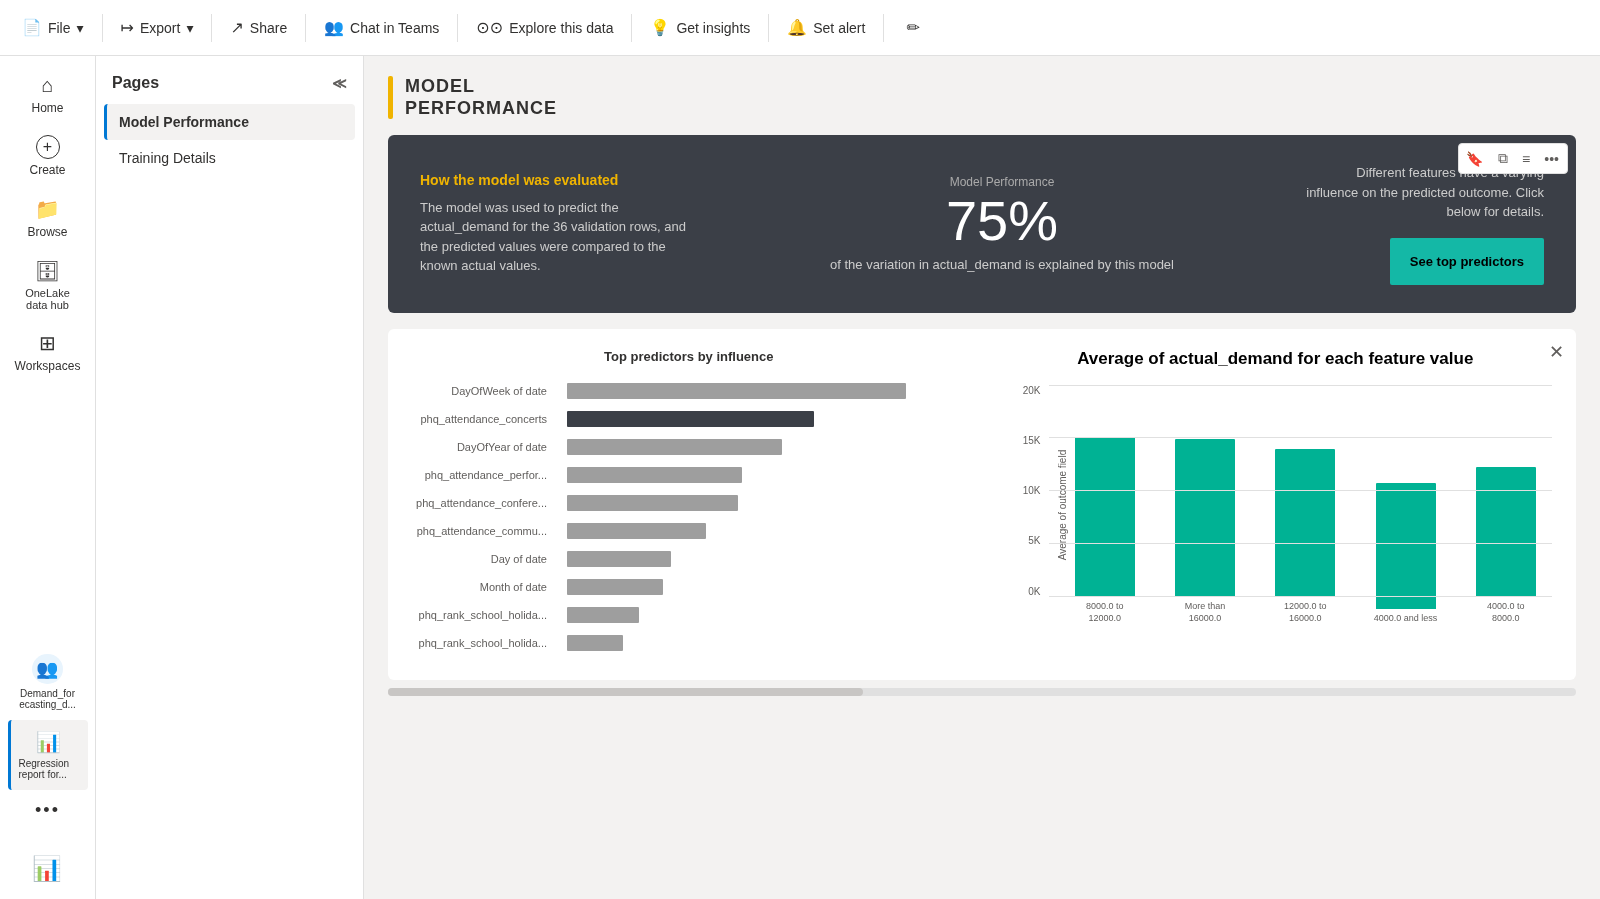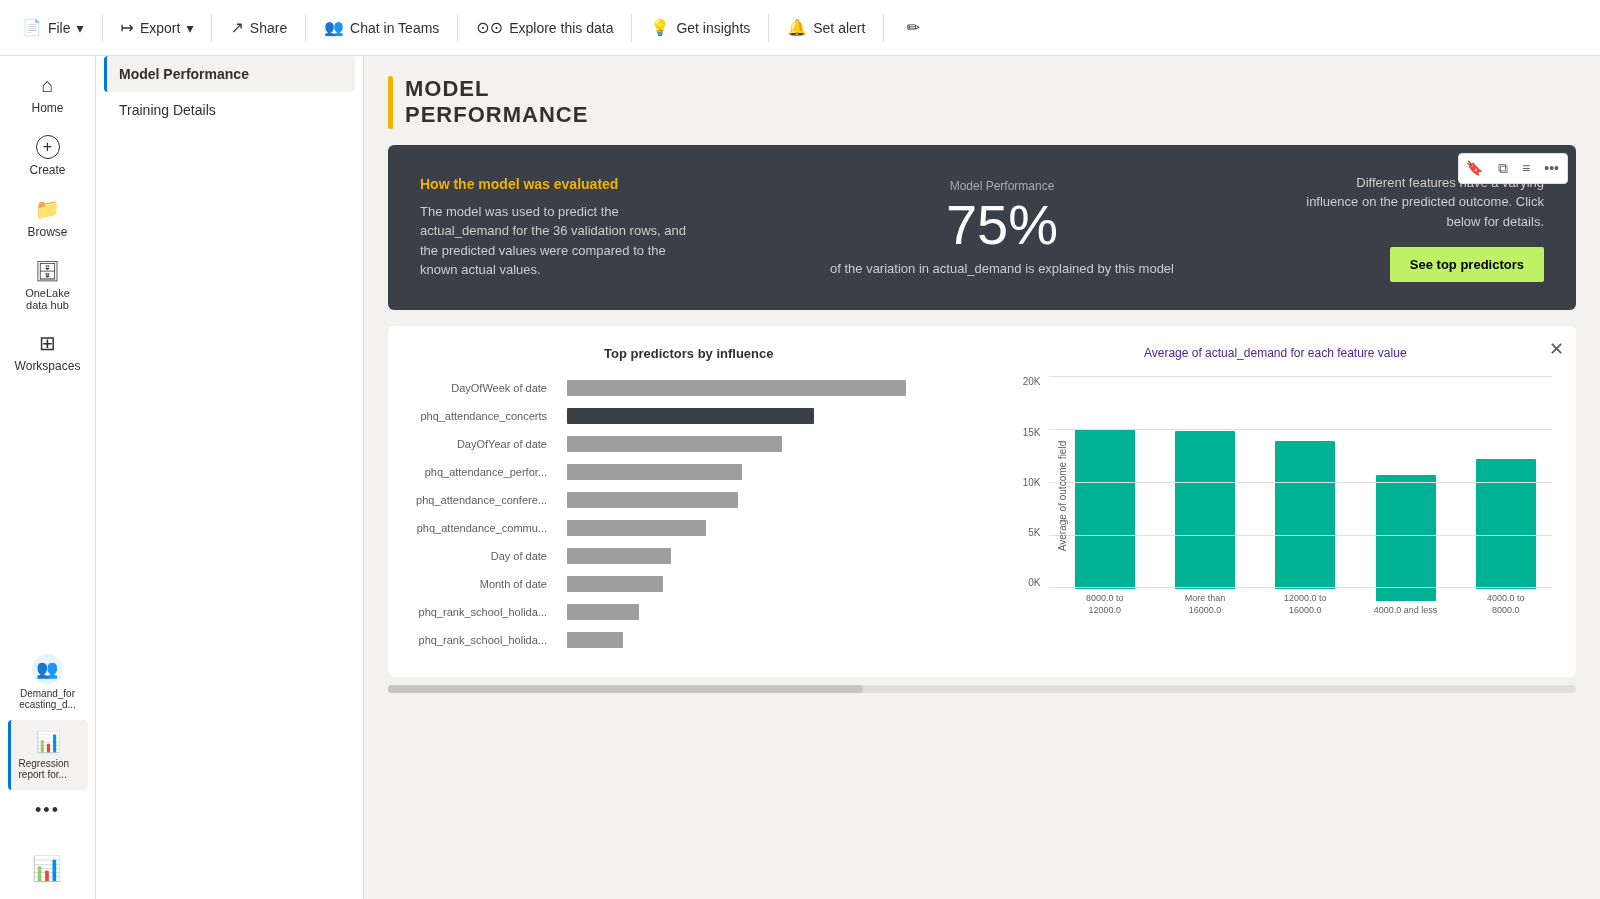--- a/index.html
+++ b/index.html
@@ -109,21 +109,21 @@
       align-items: stretch;
       margin-bottom: 16px;
     }
     .page-title-bar {
       width: 5px;
       background: #f0b400;
       margin-right: 12px;
       border-radius: 2px;
     }
     .page-title-text {
-      font-size: 22px;
+      font-size: 18px;
       font-weight: 700;
       color: #323130;
       letter-spacing: 1px;
       line-height: 1.2;
       text-transform: uppercase;
     }
 
     
     .model-perf-card {
       background: #3b3f47;
@@ -137,23 +137,23 @@
     }
     .model-eval-text { max-width: 280px; }
     .model-eval-title { color: #f0b400; font-size: 14px; font-weight: 600; margin-bottom: 10px; }
     .model-eval-body { color: #ccc; font-size: 13px; line-height: 1.5; }
     .model-stat-block { text-align: center; }
     .model-percent { font-size: 56px; color: #fff; font-weight: 300; line-height: 1; }
     .model-stat-desc { color: #ccc; font-size: 13px; margin-top: 8px; }
     .model-right-block { text-align: right; max-width: 240px; }
     .model-right-text { color: #ccc; font-size: 13px; line-height: 1.5; margin-bottom: 16px; }
     .see-top-btn {
-      background: #bef264;
+      background: #14b8a6;
       border: none;
-      padding: 10px 20px;
+      padding: 16px 20px;
       font-size: 13px;
       font-weight: 600;
       cursor: pointer;
       border-radius: 2px;
       color: #000;
       white-space: nowrap;
     }
     .card-toolbar {
       position: absolute;
       top: 8px;
@@ -225,21 +225,21 @@
     }
     .bar-fill {
       height: 100%;
       border-radius: 1px;
     }
     .bar-gray { background: #9e9e9e; }
     .bar-dark { background: #3b3f47; }
 
     
     .bar-chart-right { flex: 1; }
-    .right-chart-title { font-size: 12px; font-weight: 400; text-align: center; margin-bottom: 16px; color: #4c1d95; }
+    .right-chart-title { font-size: 17px; font-weight: 700; text-align: center; margin-bottom: 16px; color: #000000; }
     .vertical-chart {
       display: flex;
       align-items: flex-end;
       gap: 8px;
       height: 240px;
       padding-left: 60px;
       position: relative;
     }
     .v-bar-group {
       display: flex;
@@ -394,20 +394,24 @@
     </div>
     <div class="nav-item">
       <span style="font-size:18px;letter-spacing:2px;">•••</span>
     </div>
     <div style="height:60px;display:flex;align-items:flex-end;padding-bottom:8px;">
       <span style="color:#f0b400;font-size:24px;">📊</span>
     </div>
   </div>
 
   <div class="pages-panel">
+    <div class="pages-header">
+      <span>Pages</span>
+      <span class="collapse-icon">≪</span>
+    </div>
     <div class="pages-list">
       <div class="page-item active">
         <span>Model Performance</span>
       </div>
       <div class="page-item">
         <span>Training Details</span>
       </div>
     </div>
   </div>
 

